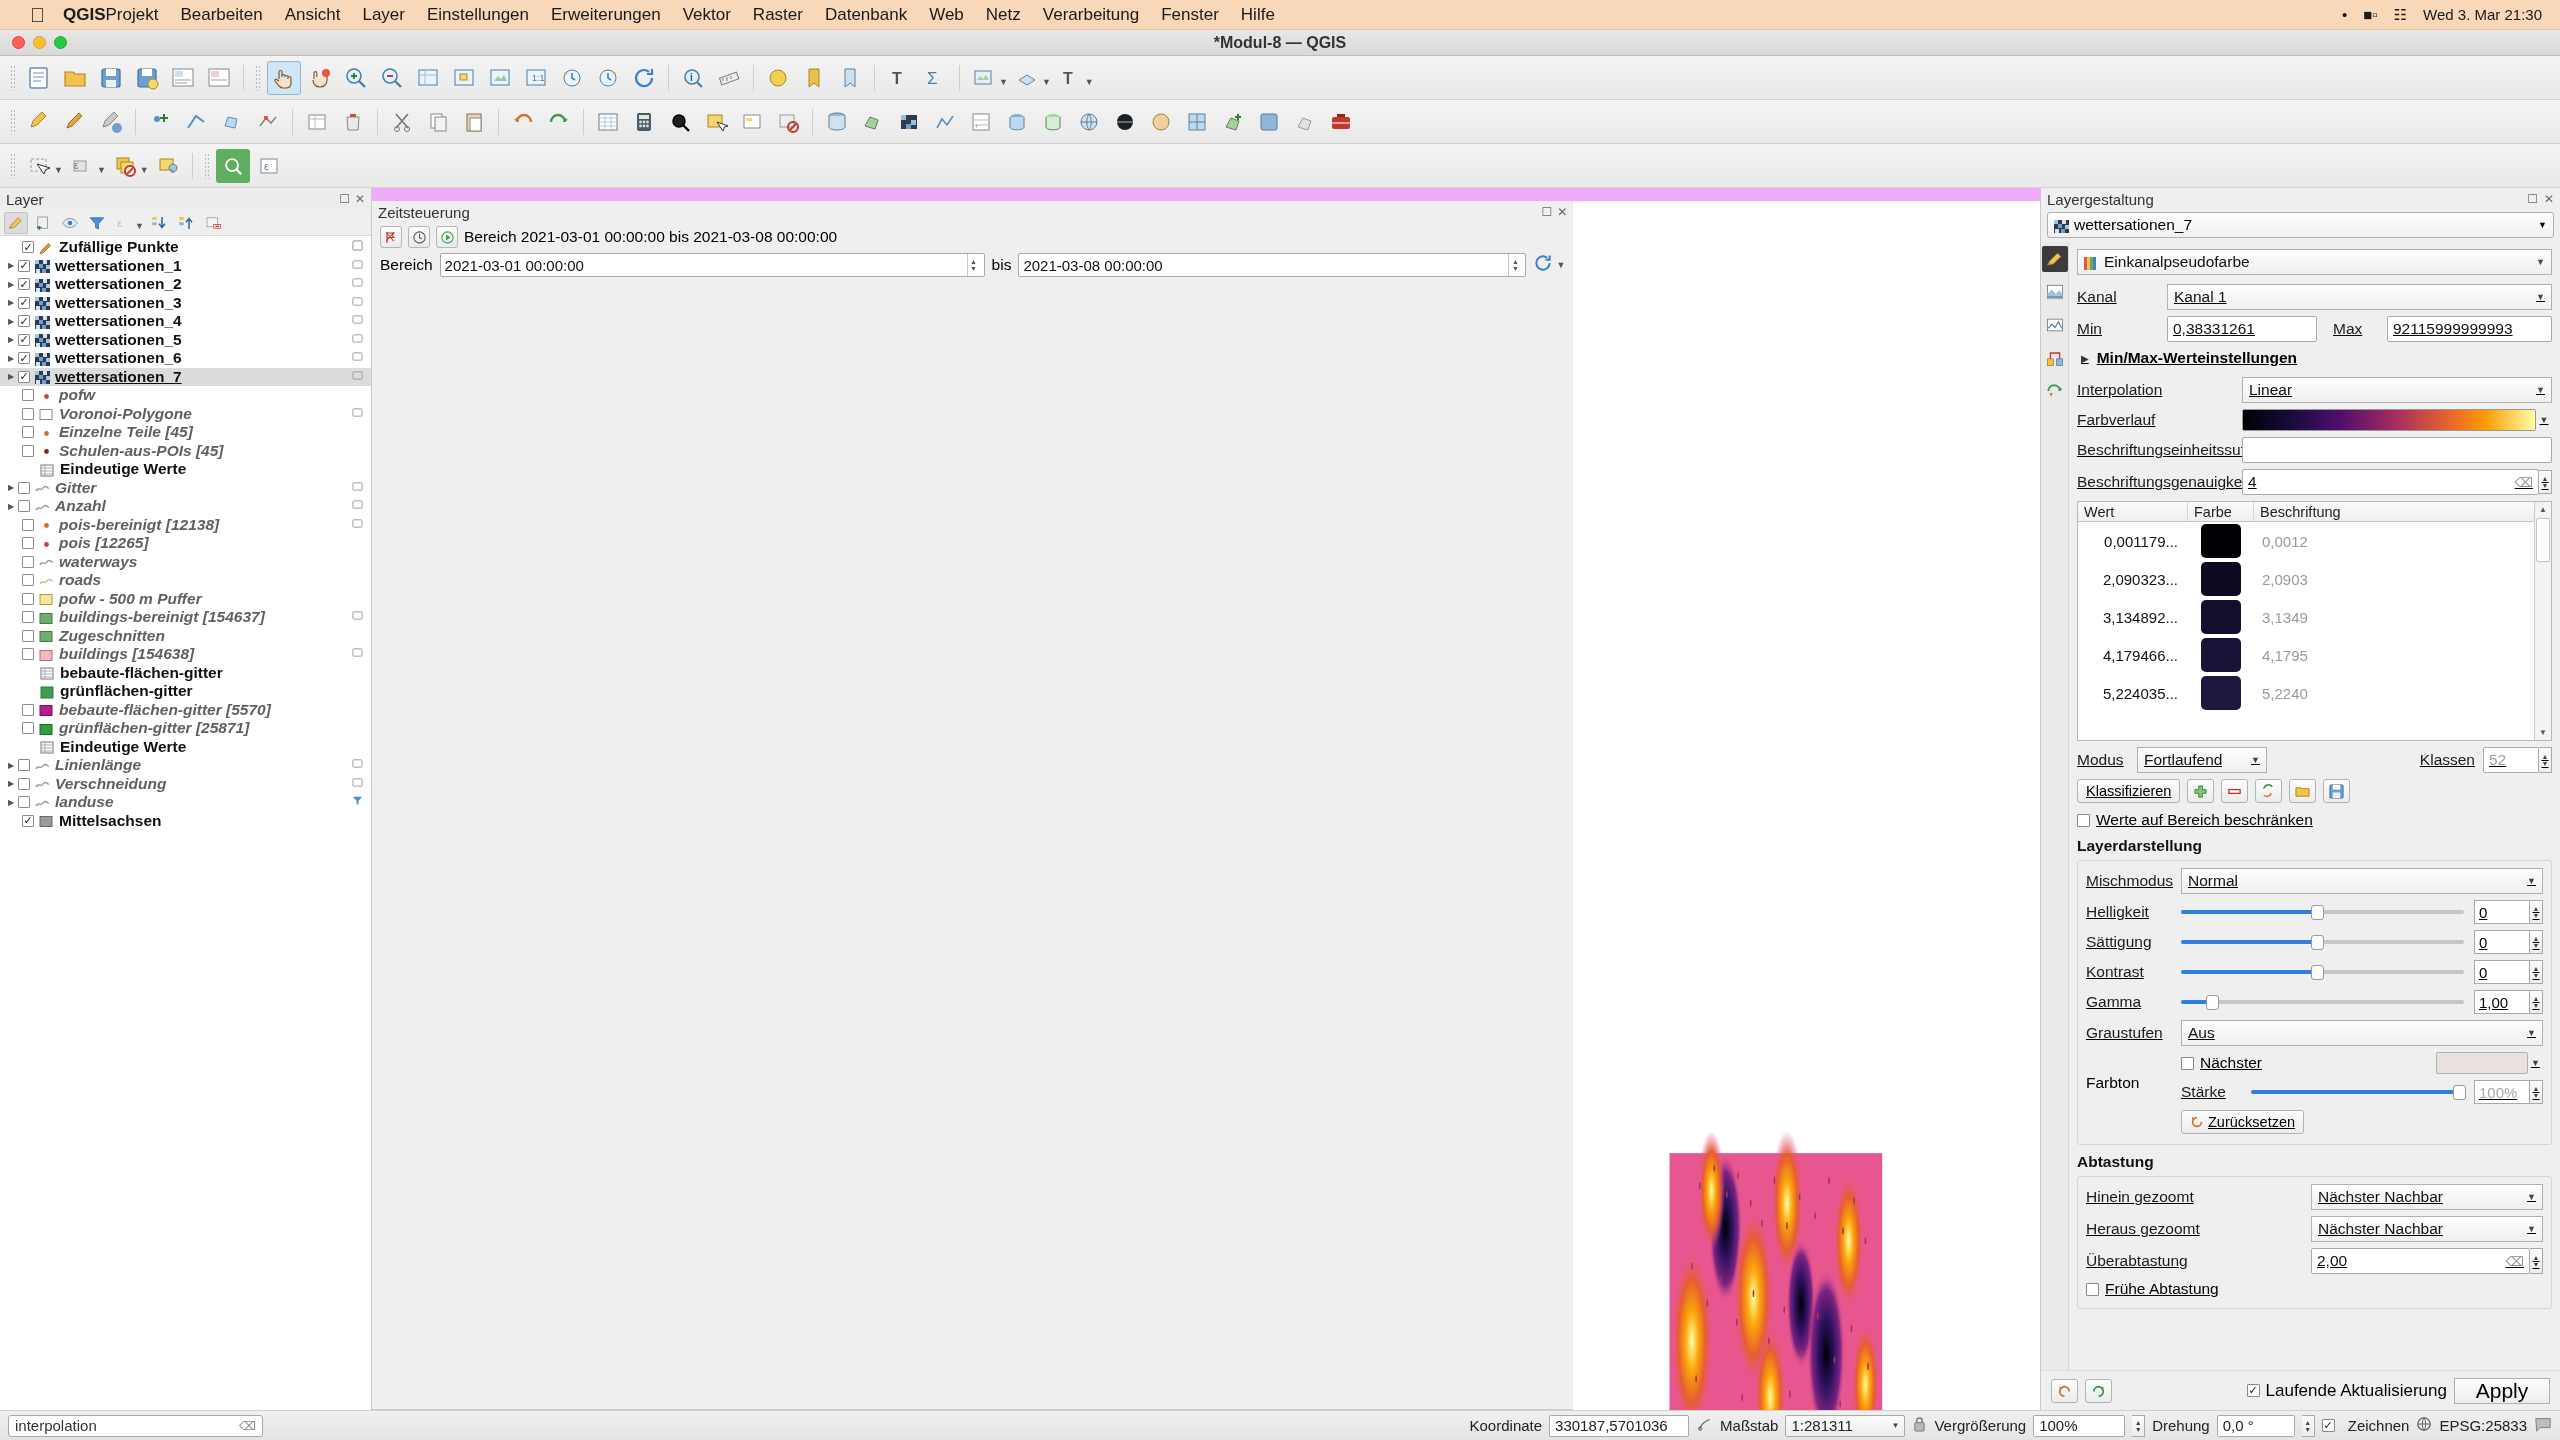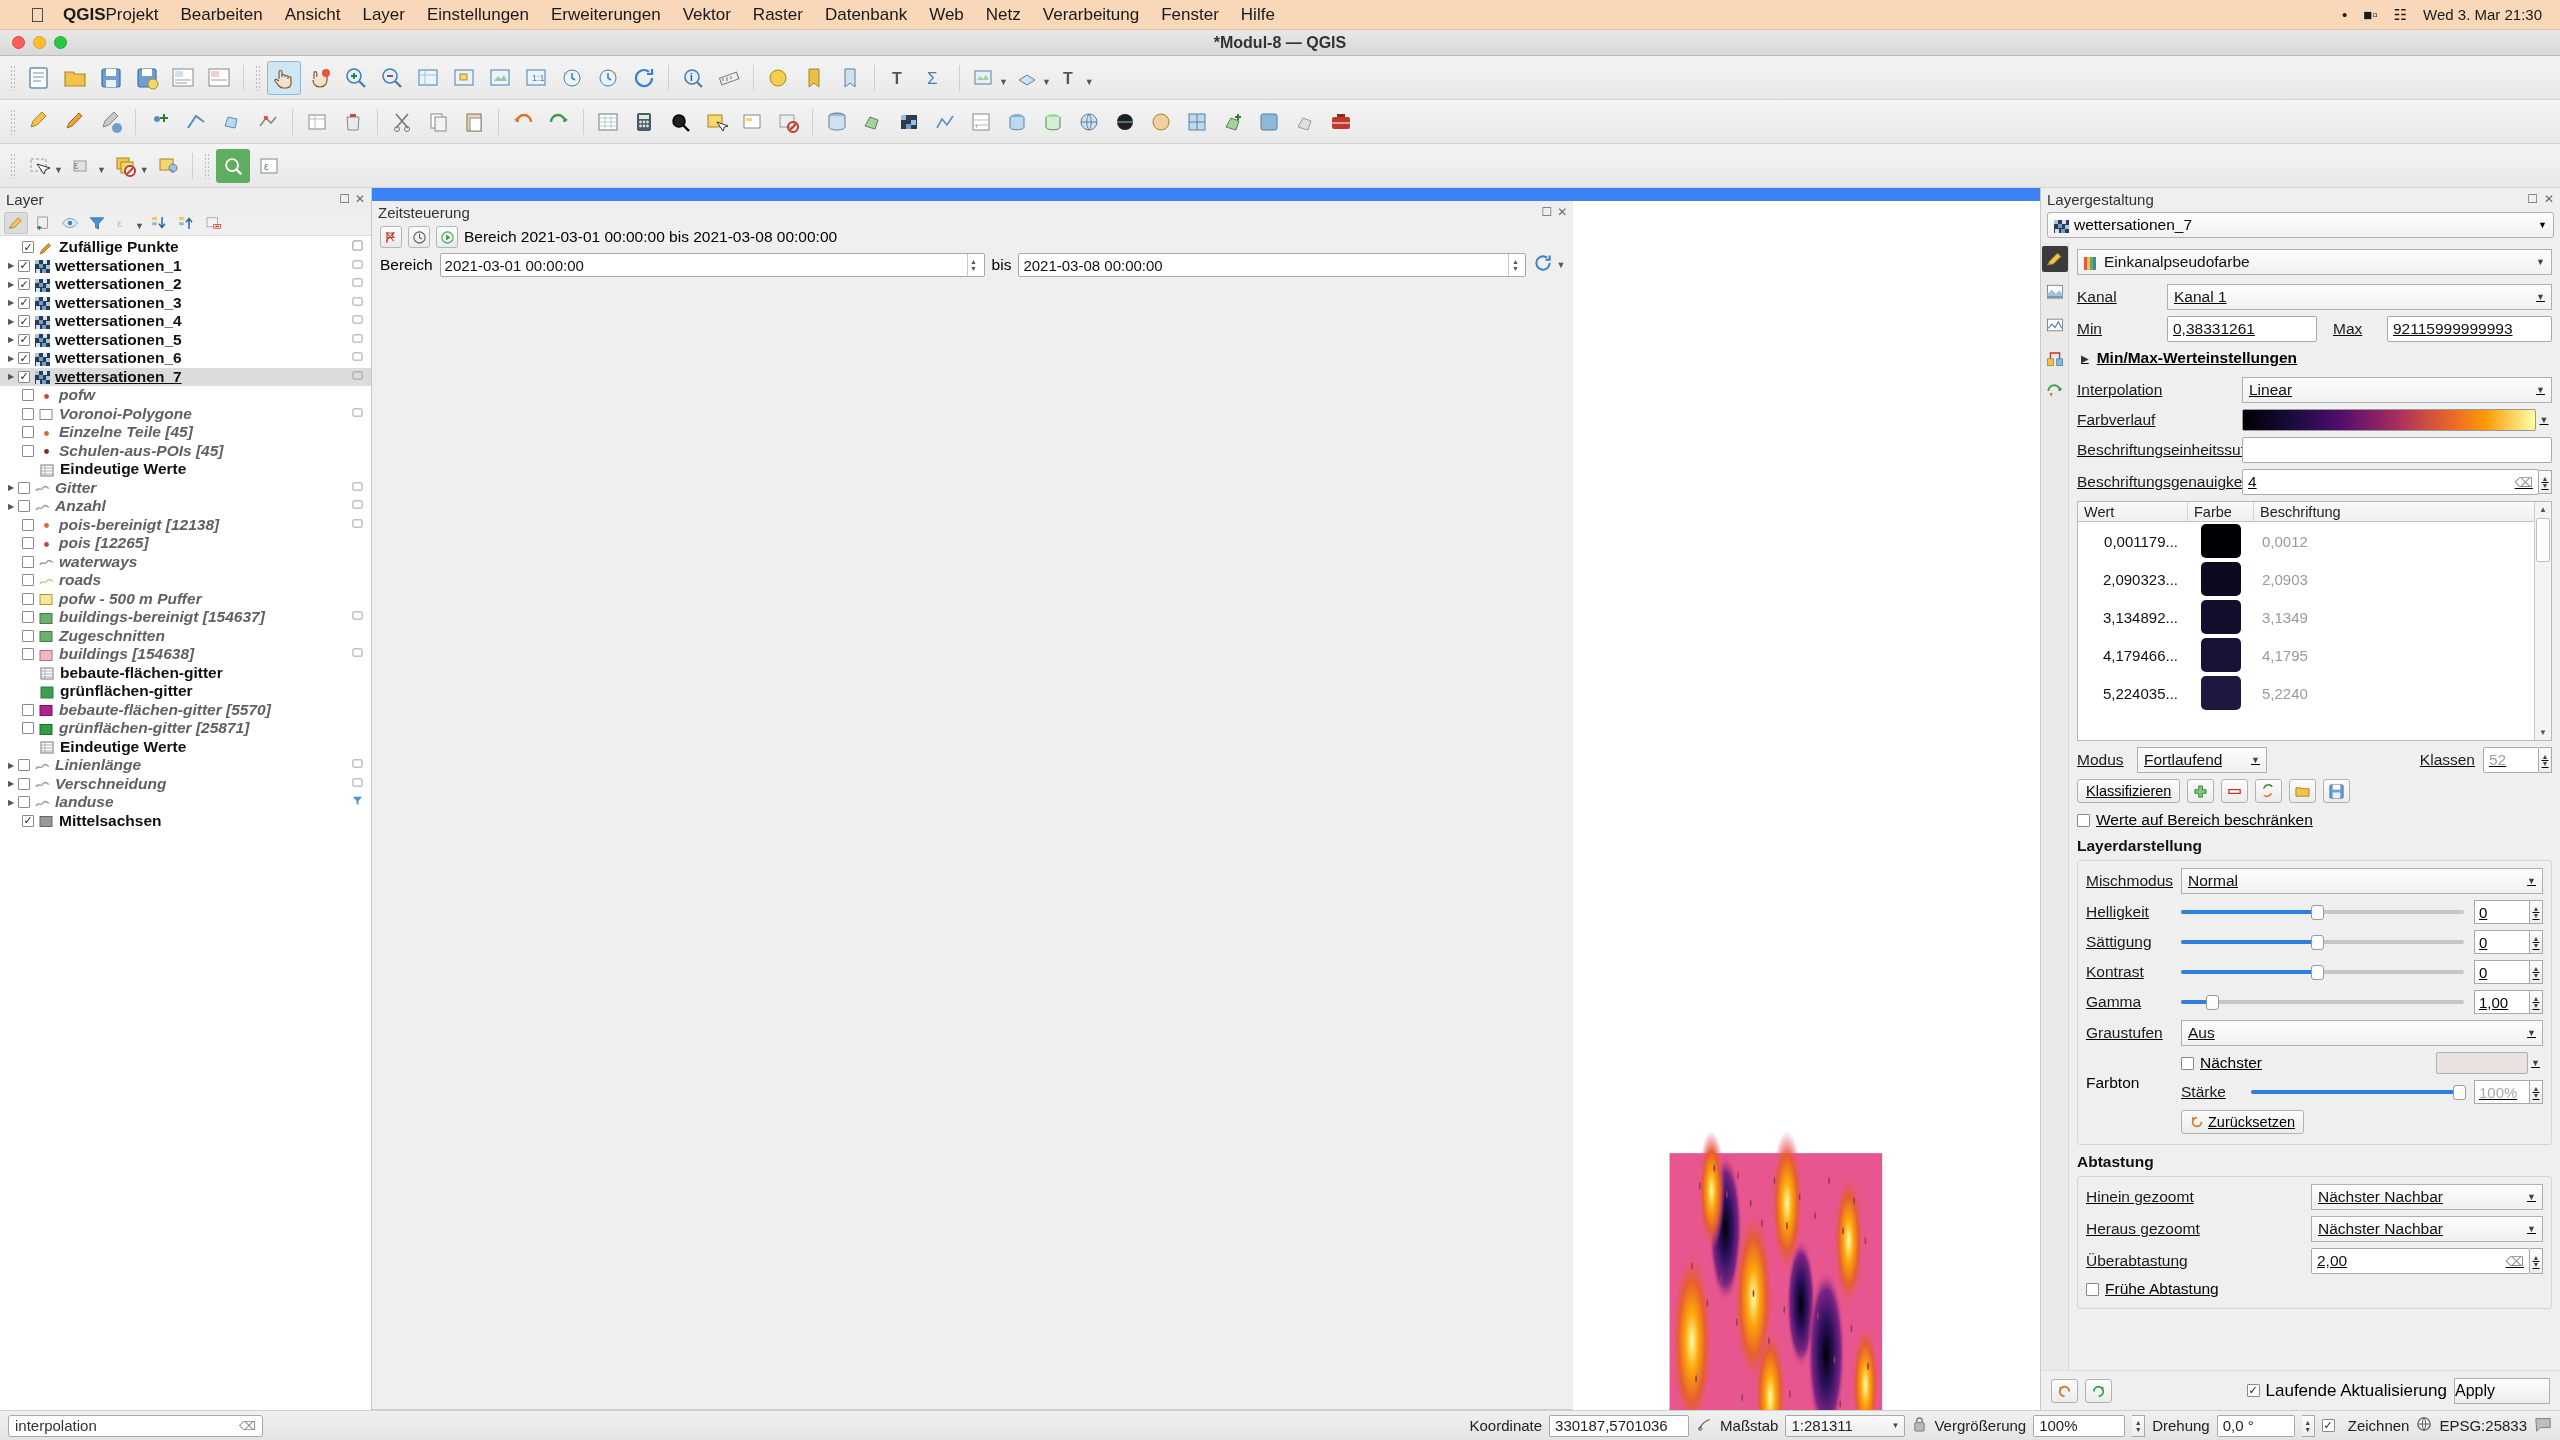--- a/index.html
+++ b/index.html
@@ -19,21 +19,21 @@
     padding:0 12px; font-size:17px; color:#1a1a1a; gap:0;
     border-bottom:1px solid #e3c3a4;
   }
   .macbar .apple { font-size:20px; margin:0 18px 0 18px; line-height:1; }
   .macbar .appname { font-weight:bold; }
   .macbar .mitem { margin-right:22px; white-space:nowrap; }
   .macbar .right { margin-left:auto; display:flex; align-items:center; gap:16px; padding-right:6px;}
   .macbar .right .ic { font-size:15px; }
 
   
-  .win { width:2560px; height:1410px; background:#3b82f6; display:flex; flex-direction:column; }
+  .win { width:2560px; height:1410px; background:#f0abfc; display:flex; flex-direction:column; }
 
   .titlebar {
     height:26px; background:linear-gradient(#e8e8e8,#d8d8d8);
     border-bottom:1px solid #bdbdbd; display:flex; align-items:center;
     position:relative; flex:0 0 26px;
   }
   .traffic { display:flex; gap:8px; padding-left:12px; }
   .traffic i { width:13px; height:13px; border-radius:50%; display:block; }
   .t-red{background:#ff5f57;border:1px solid #e0443e;}
   .t-yel{background:#ffbd2e;border:1px solid #dea123;}
@@ -171,21 +171,21 @@
            background:linear-gradient(#fdfdfd,#ebebeb); display:flex; align-items:center;
            justify-content:center; gap:4px; padding:0 8px; font-size:14.5px; }
   .iconbtn { width:27px; height:24px; border:1px solid #b2b2b2; border-radius:3px;
              background:linear-gradient(#fdfdfd,#ebebeb); display:flex; align-items:center;
              justify-content:center; font-size:15px; }
 
   .lg-foot { height:40px; display:flex; align-items:center; gap:7px;
              padding:0 10px; border-top:1px solid #dcdcdc; }
   .applybtn { margin-left:0; width:96px; height:26px; border:1px solid #b0b0b0; border-radius:0;
               background:linear-gradient(#fdfdfd,#ededed); display:flex; align-items:center;
-              font-size:16px;}
+              justify-content:center; font-size:21px;}
 
   
   .statusbar { height:30px; background:linear-gradient(#f0f0f0,#e4e4e4);
                border-top:1px solid #cfcfcf; display:flex; align-items:center;
                padding:0 8px; gap:7px; font-size:15px; color:#222; flex:0 0 30px;}
   .searchbox { width:255px; height:22px; background:#fff; border:1px solid #a9a9a9;
                border-radius:3px; display:flex; align-items:center; padding:0 6px;
                font-size:15px; color:#111;}
   .sb-txt { height:22px; background:#fff; border:1px solid #a9a9a9; border-radius:2px;
             display:flex; align-items:center; padding:0 5px; }

